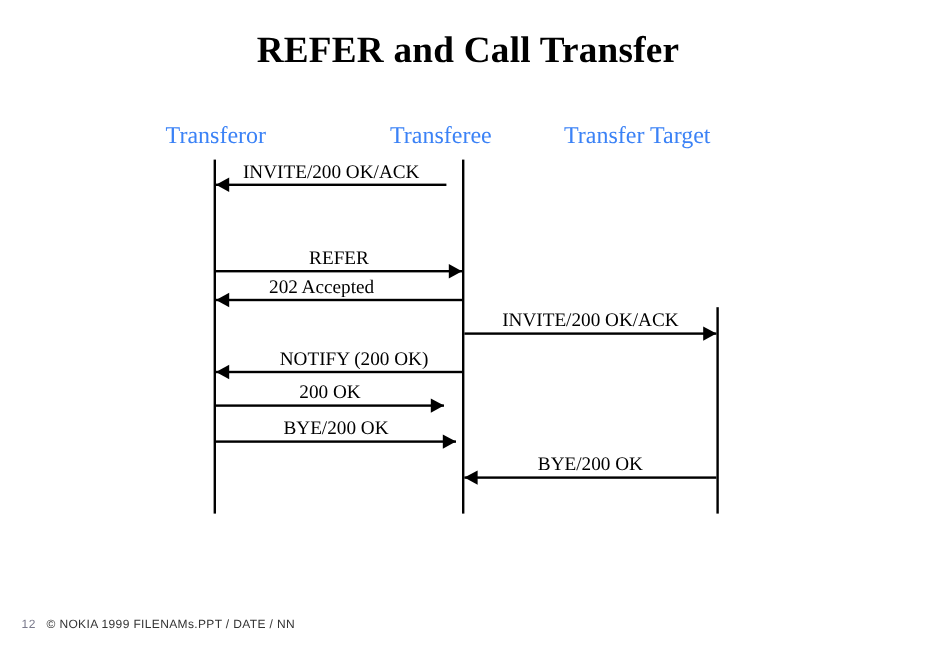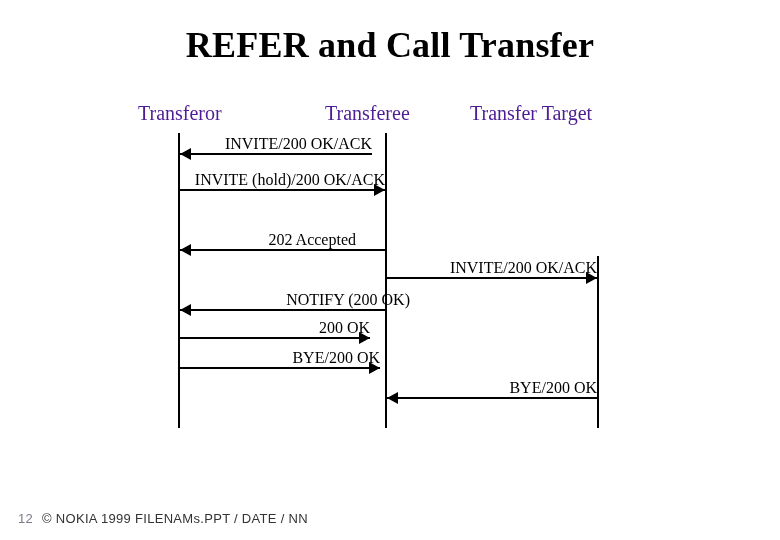--- a/index.html
+++ b/index.html
@@ -21,29 +21,29 @@
     height: 540px;
   }
   #title {
     position: absolute;
     left: 0;
     top: 24px;
     width: 780px;
     text-align: center;
     font-family: "Liberation Serif", serif;
     font-weight: bold;
-    font-size: 36px;
+    font-size: 31px;
     color: #000000;
     letter-spacing: 0.2px;
   }
   .actor-label {
     position: absolute;
     font-family: "Liberation Serif", serif;
     font-size: 20px;
-    color: #4c1d95;
+    color: #3b82f6;
     white-space: nowrap;
   }
   .lifeline {
     position: absolute;
     width: 2px;
     background: #000000;
   }
   .msg {
     position: absolute;
     height: 22px;
@@ -68,32 +68,32 @@
   }
   .msg.left .head {
     border-right: 11px solid #000000;
     left: 0;
   }
   .msg .txt {
     position: absolute;
     left: 0;
     bottom: 2px;
     width: 100%;
-    text-align: right;
+    text-align: center;
     font-family: "Liberation Serif", serif;
     font-size: 16px;
     color: #000000;
     white-space: nowrap;
   }
   #footer {
     position: absolute;
     left: 18px;
     bottom: 14px;
     font-family: "Liberation Sans", sans-serif;
-    font-size: 13px;
+    font-size: 10px;
     color: #333333;
     letter-spacing: 0.3px;
   }
   #footer .pg {
     color: #7a7a8c;
     margin-right: 9px;
   }
 </style>
 </head>
 <body>
@@ -109,26 +109,26 @@
   <div class="lifeline" style="left:178px; top:133px; height:295px;"></div>
   <div class="lifeline" style="left:385px; top:133px; height:295px;"></div>
   <div class="lifeline" style="left:597px; top:256px; height:172px;"></div>
 
   <div class="msg left" style="left:180px; top:133px; width:192px;">
     <div class="line" style="width:192px;"></div>
     <div class="head"></div>
     <div class="txt">INVITE/200 OK/ACK</div>
   </div>
 
-  <div class="msg right" style="left:180px; top:169px; width:205px;">
+
+  <div class="msg right" style="left:180px; top:205px; width:205px;">
     <div class="line" style="width:205px;"></div>
     <div class="head" style="left:194px;"></div>
-    <div class="txt">INVITE (hold)/200 OK/ACK</div>
+    <div class="txt">REFER</div>
   </div>
-
 
   <div class="msg left" style="left:180px; top:229px; width:176px;">
     <div class="line" style="width:205px;"></div>
     <div class="head"></div>
     <div class="txt">202 Accepted</div>
   </div>
 
   <div class="msg right" style="left:387px; top:257px; width:210px;">
     <div class="line" style="width:210px;"></div>
     <div class="head" style="left:199px;"></div>

